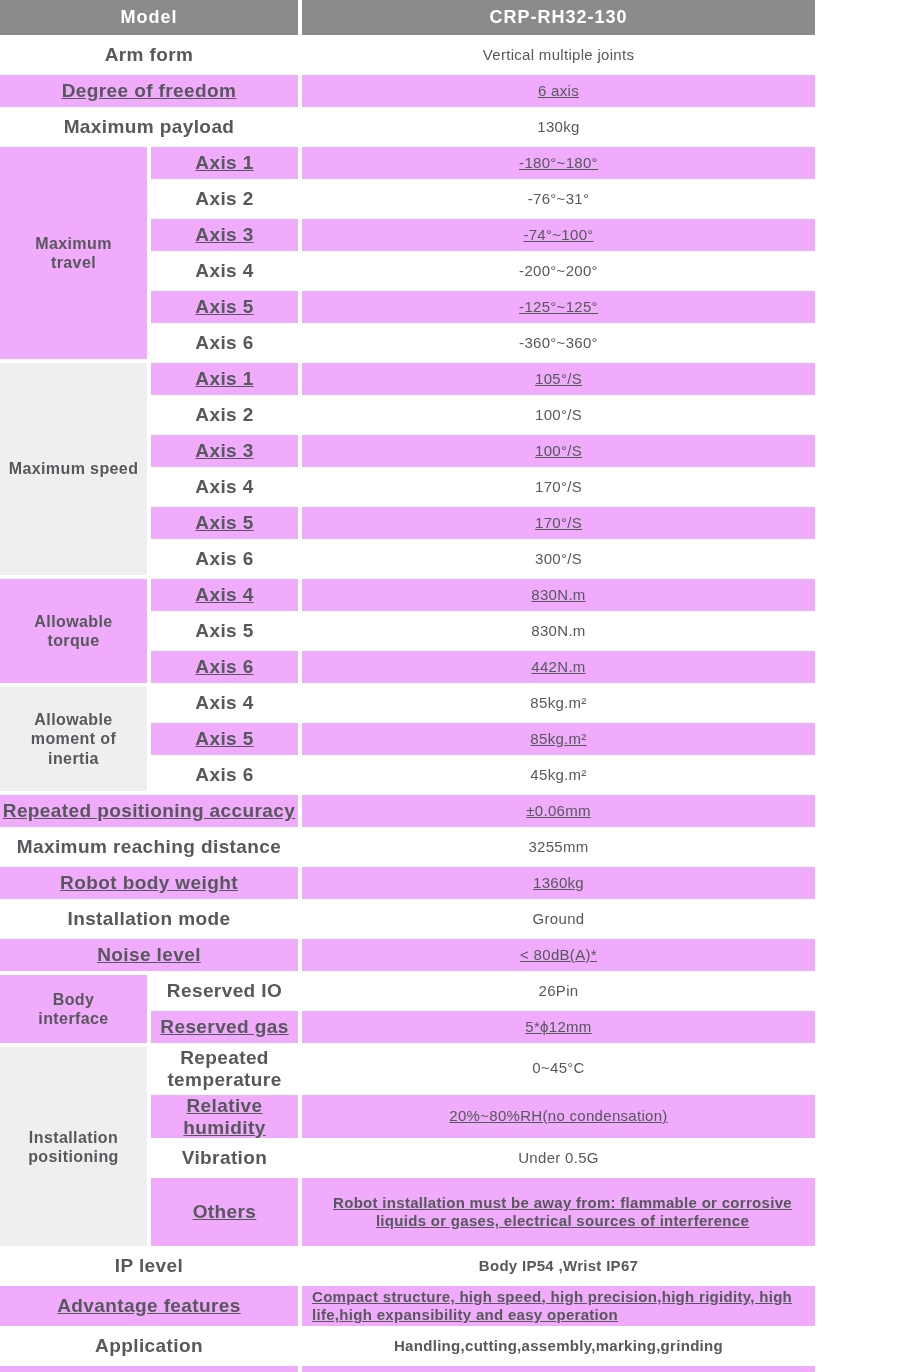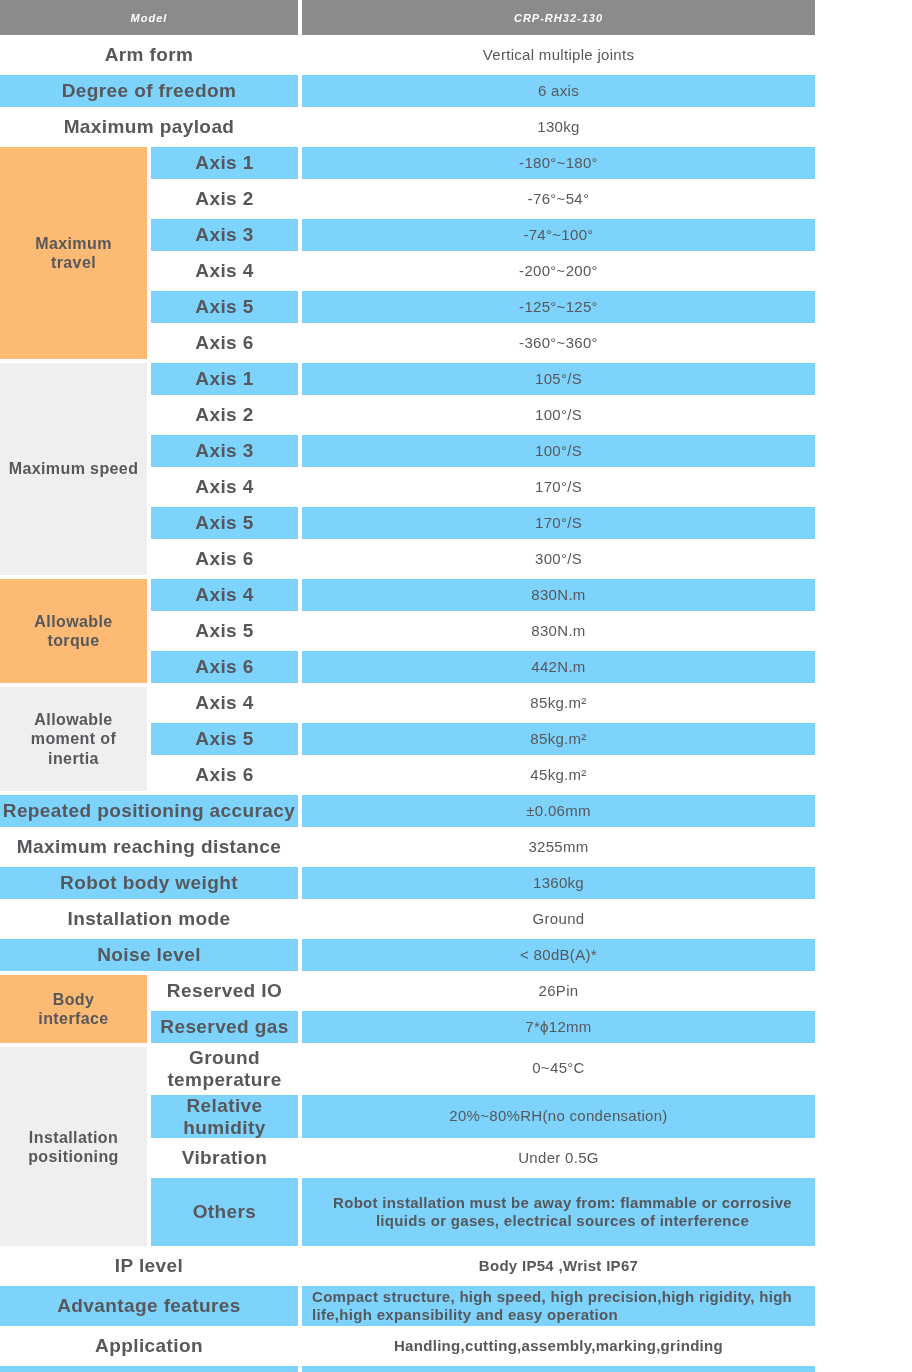--- a/index.html
+++ b/index.html
@@ -21,35 +21,35 @@
   tr.row-adv{height:44px;}
   td{
     padding:0;border-bottom:4px solid #ffffff;
     text-align:center;vertical-align:middle;
     color:#56585b;overflow:hidden;
   }
   td.gapR{border-right:4px solid #ffffff;}
   
   tr.hdr td{
     background:#8a8b8b;color:#ffffff;font-weight:bold;
-    font-size:11px;letter-spacing:1px;font-style:italic;
+    font-size:18px;letter-spacing:1px;
   }
   
   .lbl,.axis{
     font-weight:bold;font-size:19px;letter-spacing:.4px;line-height:1.15;
   }
   
   .v{font-size:15px;letter-spacing:.3px;line-height:1.25;}
   .vb{font-weight:bold;}
   .vl{text-align:center;padding:0 20px 0 28px;}
   .vl2{text-align:left;padding:0 10px 0 10px;}
   
-  .sg{background:#7dd3fc;}
-  
-  .grpD{background:#fdba74;font-weight:bold;font-size:16px;letter-spacing:.4px;line-height:1.2;padding:0 18px;}
+  .sg{background:#f0abfc;text-decoration:underline;}
+  
+  .grpD{background:#f0abfc;font-weight:bold;font-size:16px;letter-spacing:.4px;line-height:1.2;padding:0 18px;}
   .grpL{background:#eeefef;font-weight:bold;font-size:16px;letter-spacing:.4px;line-height:1.2;padding:0 6px;}
 </style>
 </head>
 <body>
 
 <table class="spec">
   <colgroup>
       <col class="c1">
       <col class="c2">
       <col class="c3">
@@ -74,21 +74,21 @@
     <td class="v">130kg</td>
   </tr>
 
   <tr>
     <td rowspan="6" class="grpD gapR">Maximum travel</td>
     <td class="axis gapR sg">Axis 1</td>
     <td class="v sg">-180°~180°</td>
   </tr>
   <tr>
     <td class="axis gapR">Axis 2</td>
-    <td class="v">-76°~54°</td>
+    <td class="v">-76°~31°</td>
   </tr>
   <tr>
     <td class="axis gapR sg">Axis 3</td>
     <td class="v sg">-74°~100°</td>
   </tr>
   <tr>
     <td class="axis gapR">Axis 4</td>
     <td class="v">-200°~200°</td>
   </tr>
   <tr>
@@ -175,26 +175,26 @@
     <td class="v sg">&lt; 80dB(A)*</td>
   </tr>
 
   <tr>
     <td rowspan="2" class="grpD gapR">Body interface</td>
     <td class="axis gapR">Reserved IO</td>
     <td class="v">26Pin</td>
   </tr>
   <tr>
     <td class="axis gapR sg">Reserved gas</td>
-    <td class="v sg">7*ϕ12mm</td>
+    <td class="v sg">5*ϕ12mm</td>
   </tr>
 
   <tr>
     <td rowspan="4" class="grpL gapR">Installation positioning</td>
-    <td class="axis gapR">Ground temperature</td>
+    <td class="axis gapR">Repeated temperature</td>
     <td class="v">0~45°C</td>
   </tr>
   <tr>
     <td class="axis gapR sg">Relative humidity</td>
     <td class="v sg">20%~80%RH(no condensation)</td>
   </tr>
   <tr>
     <td class="axis gapR">Vibration</td>
     <td class="v">Under 0.5G</td>
   </tr>

